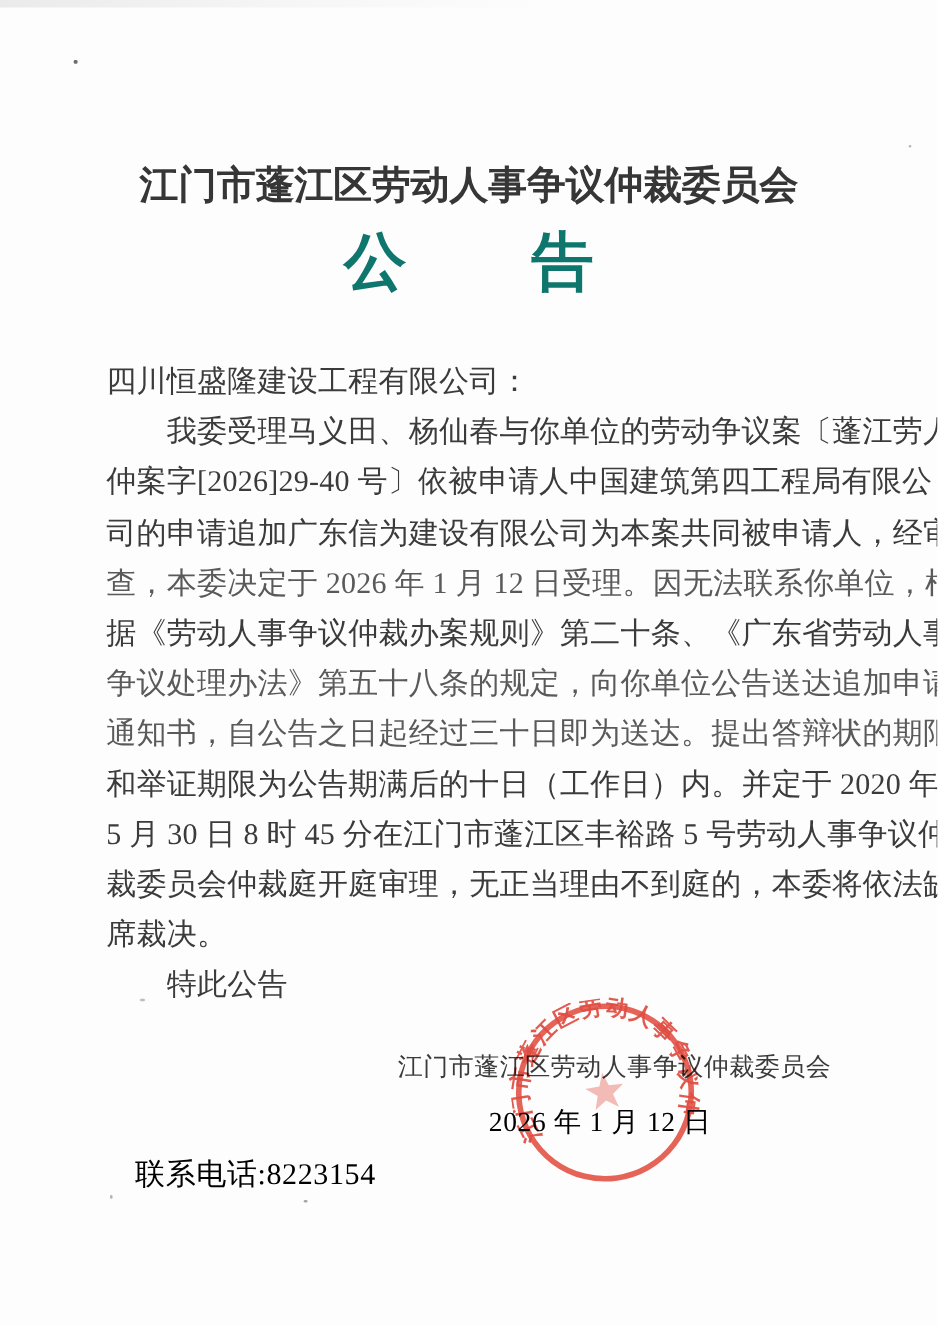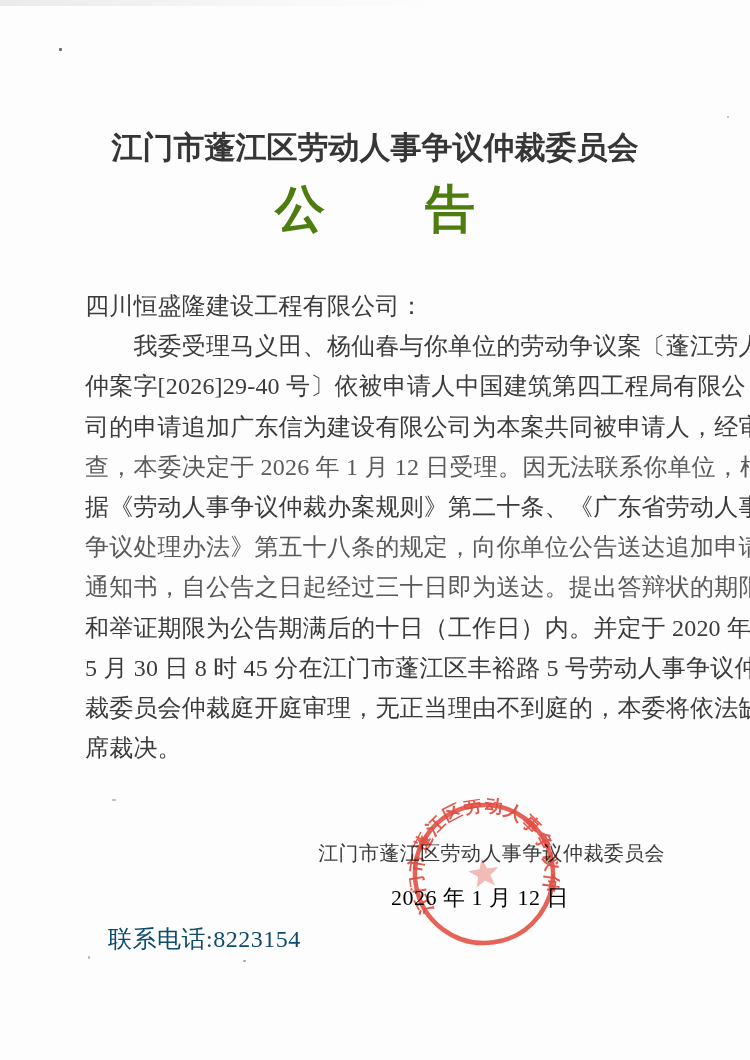--- a/index.html
+++ b/index.html
@@ -30,21 +30,21 @@
     text-align: center;
     font-size: 31px; font-weight: bold;
     letter-spacing: 0px;
     color:#363636;
     white-space: nowrap;
   }
   .announce-title {
     position: absolute; left:0; top:176px; width:750px;
     text-align: center;
     font-size: 50px; font-weight: bold;
-    color:#4d7c0f;
+    color:#0f766e;
     white-space: nowrap;
   }
   .body-text {
     position: absolute; left:85px; top:286px; width:590px;
     font-size: 24px;
     line-height: 40.2px;
     letter-spacing: 0.2px;
     color:#3b3b3b;
   }
   .body-text .line { white-space: nowrap; }
@@ -56,21 +56,21 @@
     color:#3b3b3b; white-space: nowrap;
   }
   .sign-date {
     position: absolute; left:391px; top:883px;
     font-size: 22px; letter-spacing: 0.5px;
     color:#000000; white-space: nowrap;
   }
   .contact {
     position: absolute; left:108px; top:923px;
     font-size: 24px; letter-spacing: 0.5px;
-    color:#0c4a6e; white-space: nowrap;
+    color:#000000; white-space: nowrap;
   }
   .seal {
     position: absolute; left:409px; top:799px;
     width:150px; height:150px;
     opacity: 0.88;
     mix-blend-mode: multiply;
     transform: rotate(-8deg);
   }
 </style>
 </head>
@@ -95,20 +95,21 @@
     <div class="line">仲案字[2026]29-40 号〕依被申请人中国建筑第四工程局有限公</div>
     <div class="line">司的申请追加广东信为建设有限公司为本案共同被申请人，经审</div>
     <div class="line light">查，本委决定于 2026 年 1 月 12 日受理。因无法联系你单位，根</div>
     <div class="line">据《劳动人事争议仲裁办案规则》第二十条、《广东省劳动人事</div>
     <div class="line light">争议处理办法》第五十八条的规定，向你单位公告送达追加申请、</div>
     <div class="line light">通知书，自公告之日起经过三十日即为送达。提出答辩状的期限</div>
     <div class="line">和举证期限为公告期满后的十日（工作日）内。并定于 2020 年</div>
     <div class="line">5 月 30 日 8 时 45 分在江门市蓬江区丰裕路 5 号劳动人事争议仲</div>
     <div class="line">裁委员会仲裁庭开庭审理，无正当理由不到庭的，本委将依法缺</div>
     <div class="line">席裁决。</div>
+    <div class="line">　　特此公告</div>
   </div>
 
   <div class="signature">江门市蓬江区劳动人事争议仲裁委员会</div>
 
   <div class="sign-date">2026 年 1 月 12 日</div>
 
   <div class="contact">联系电话:8223154</div>
 
   <svg class="seal" viewBox="0 0 150 150" xmlns="http://www.w3.org/2000/svg">
     <defs>

